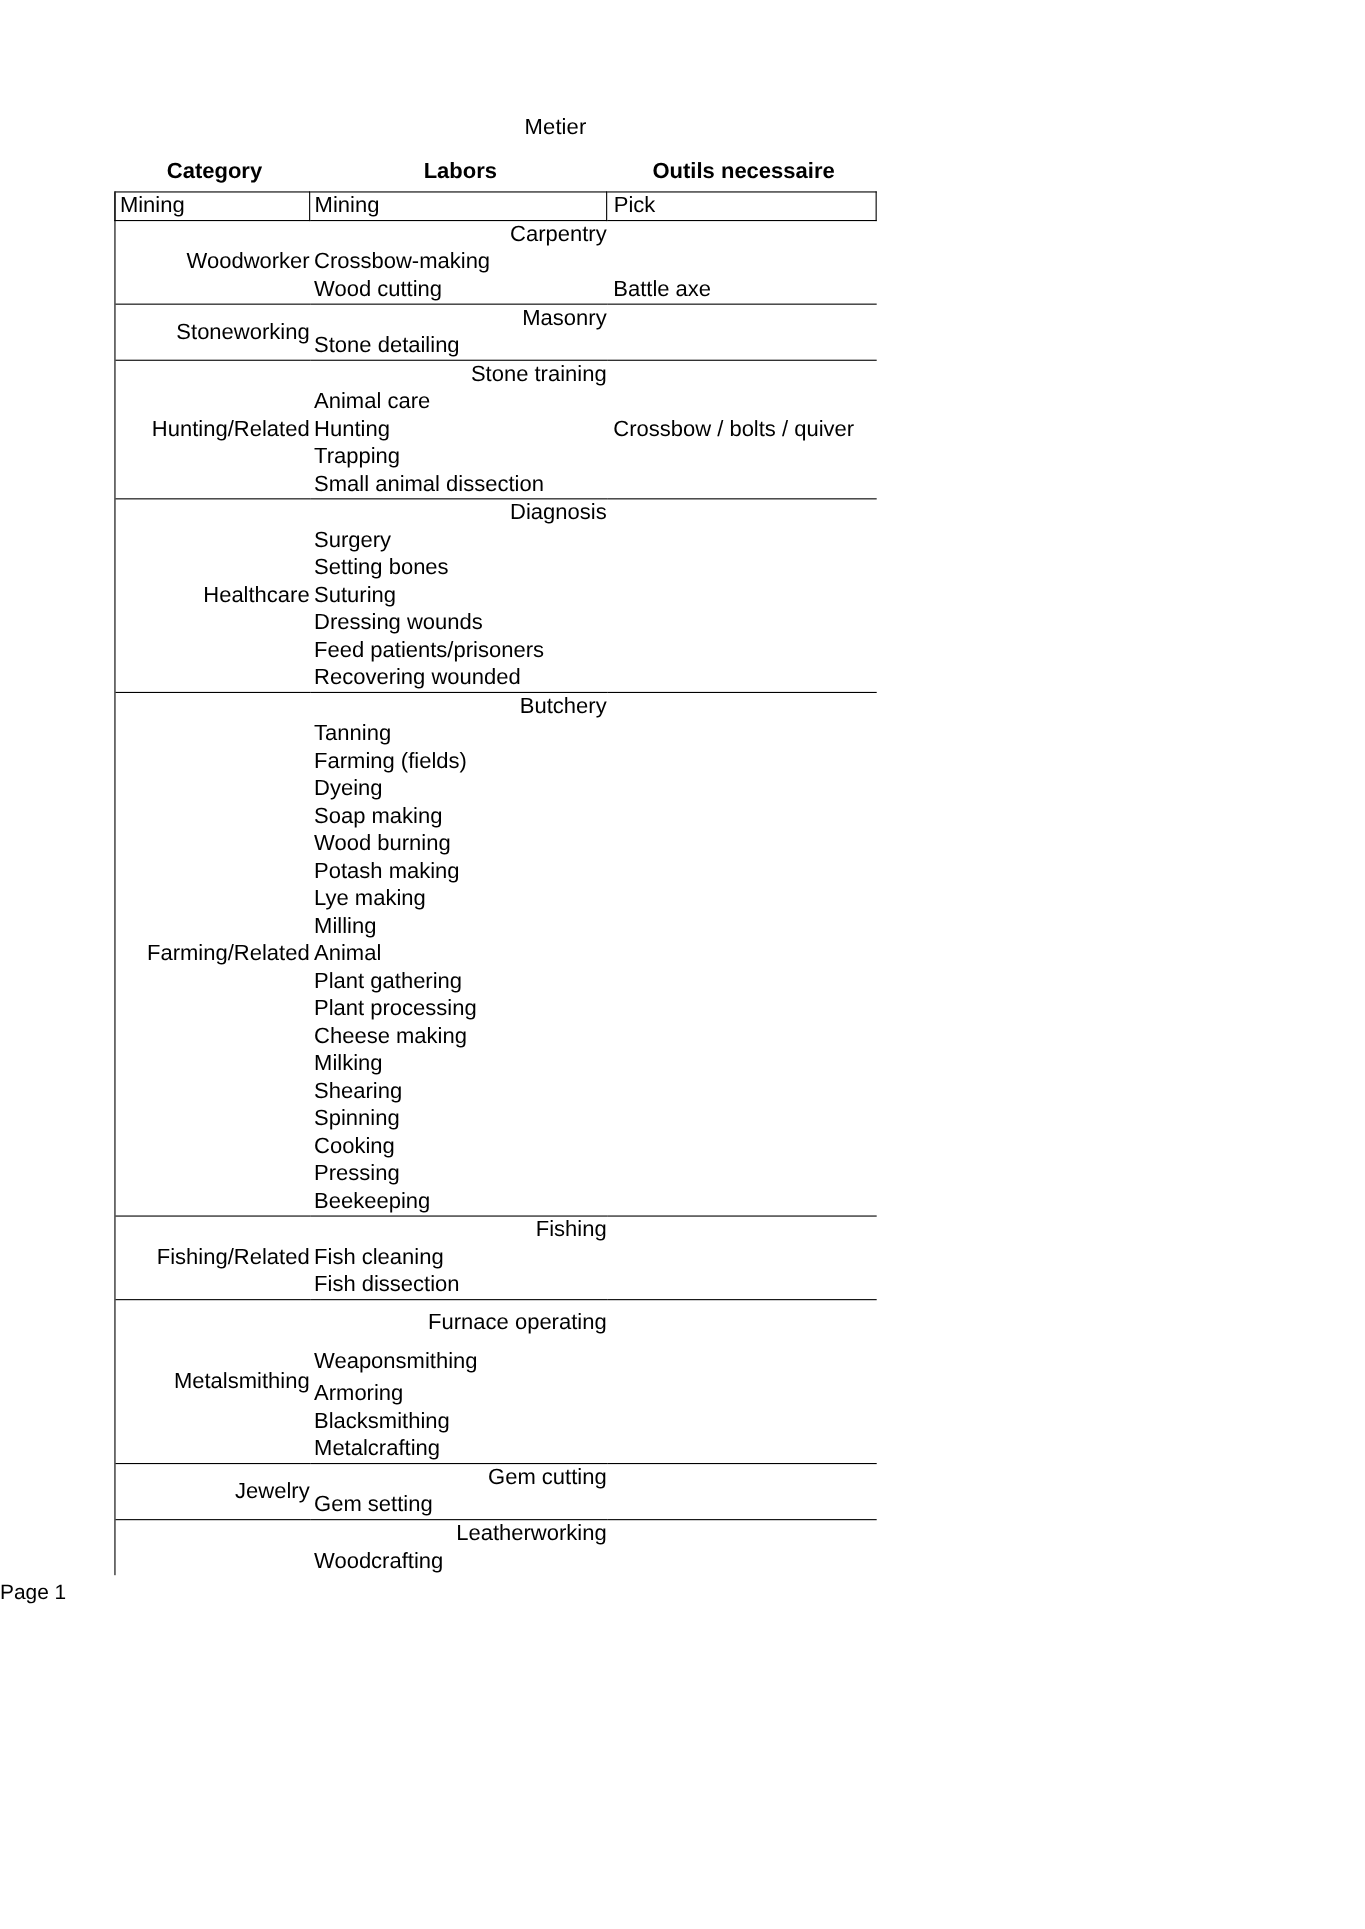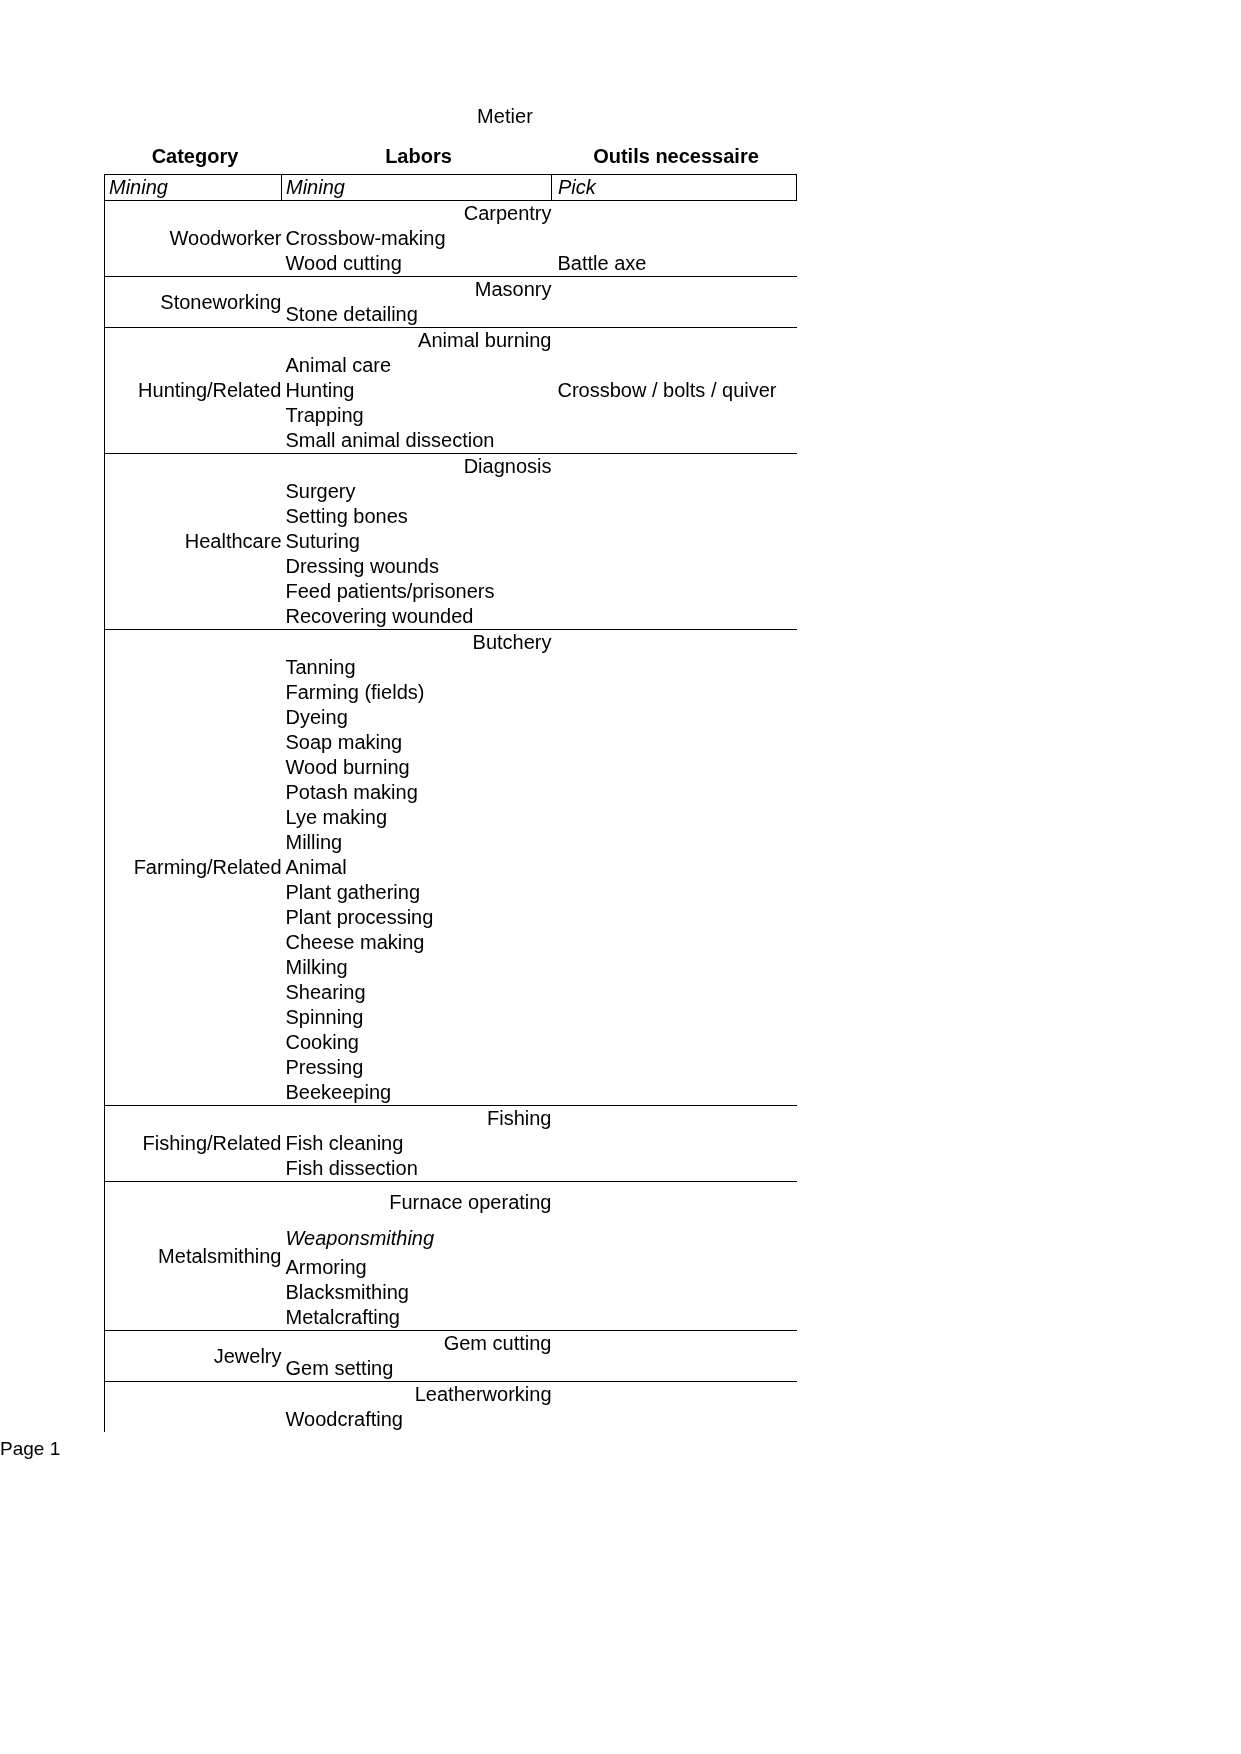--- a/index.html
+++ b/index.html
@@ -77,21 +77,20 @@
   tr.grp-top > th {
     border-top: 1.4px solid #000000;
     text-align: right;
   }
 
   
   tr.boxed > td {
     border-top: 1.4px solid #000000;
     border-bottom: 1.4px solid #000000;
     border-right: 1.4px solid #000000;
-    font-style: italic;
   }
   tr.boxed > td.first-cell {
     border-left: 1.4px solid #000000;
   }
 
   
   .left-rule {
     position: absolute;
     left: 104px;
     top: 170px;
@@ -103,21 +102,21 @@
   
   td.cat {
     white-space: nowrap;
     padding-left: 4px;
   }
 
   td.labor { white-space: nowrap; }
   td.tool  { white-space: nowrap; padding-left: 6px; }
 
   td.spaced { line-height: 40px; }
-  td.spaced-mid { line-height: 33px; font-style: italic; }
+  td.spaced-mid { line-height: 33px; }
 
   
   .page-footer {
     position: absolute;
     left: 0;
     top: 1437px;
     width: 1010px;
     font-size: 19px;
     line-height: 23px;
   }
@@ -167,21 +166,21 @@
           <td class="cat first-cell" rowspan="2"><span>Stoneworking</span></td>
           <td class="labor">Masonry</td>
           <td class="tool"></td>
         </tr>
         <tr>
           <td class="labor">Stone detailing</td>
           <td class="tool"></td>
         </tr>
         <tr class="grp-top">
           <td class="cat first-cell" rowspan="5"><span>Hunting/Related</span></td>
-          <td class="labor">Animal burning</td>
+          <td class="labor">Stone training</td>
           <td class="tool"></td>
         </tr>
         <tr>
           <td class="labor">Animal care</td>
           <td class="tool"></td>
         </tr>
         <tr>
           <td class="labor">Hunting</td>
           <td class="tool">Crossbow / bolts / quiver</td>
         </tr>

